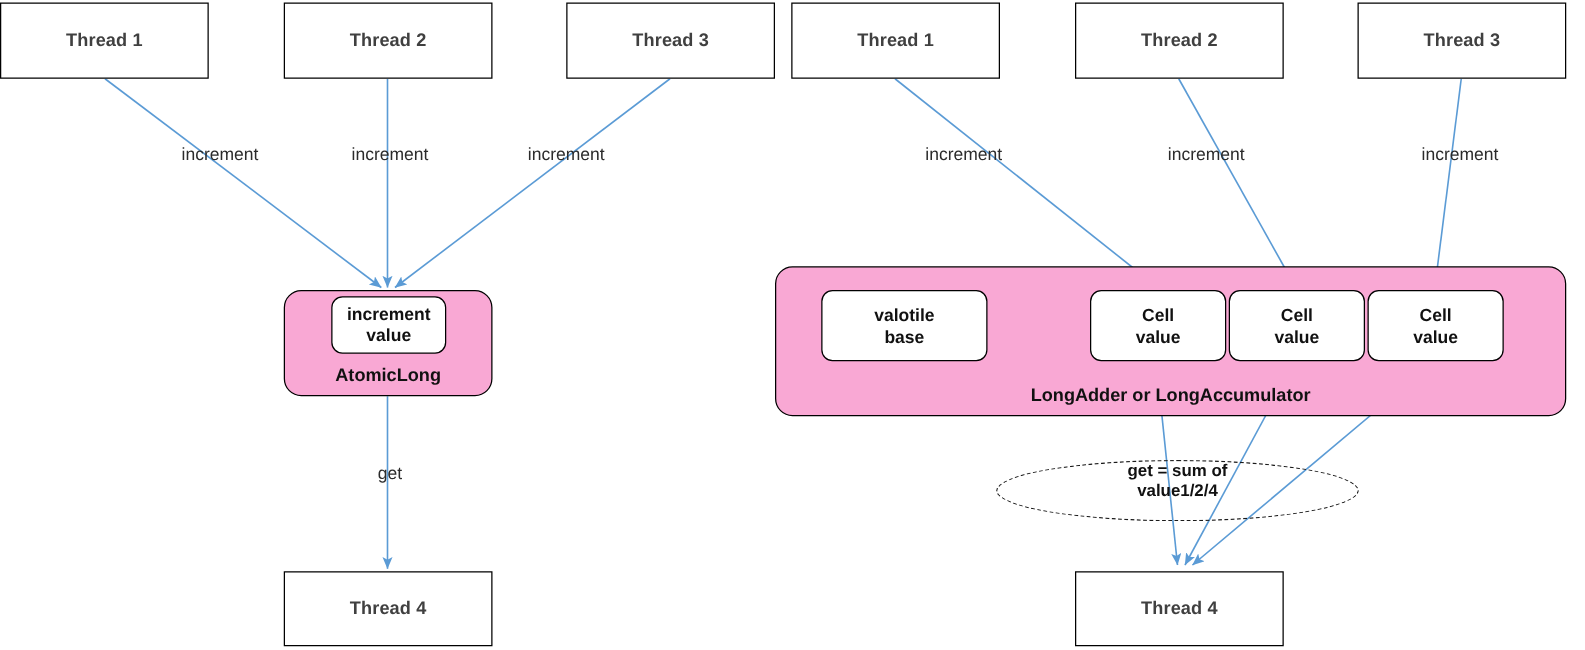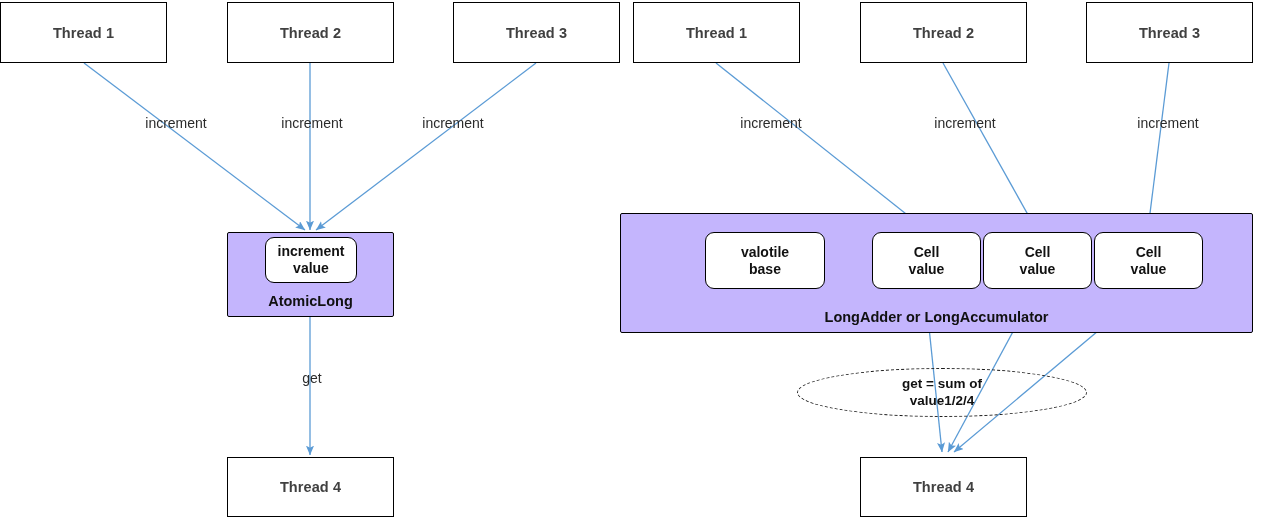--- a/index.html
+++ b/index.html
@@ -36,23 +36,23 @@
   }
   .thread-box {
     background: #ffffff;
     border: 1.6px solid #000000;
     font-weight: bold;
     font-size: 14.5px;
     color: #404040;
     letter-spacing: .1px;
   }
   .container-box {
-    background: #c4b5fd;
+    background: #f9a8d4;
     border: 1.4px solid #000000;
-    border-radius: 2px;
+    border-radius: 14px;
     align-items: flex-end;
     justify-content: center;
     padding-bottom: 7px;
     font-weight: bold;
     font-size: 14.5px;
     color: #111111;
   }
   .inner-box {
     background: #ffffff;
     border: 1.6px solid #000000;
@@ -71,21 +71,21 @@
     white-space: nowrap;
     text-align: center;
   }
   .ellipse-note {
     position: absolute;
     box-sizing: border-box;
     border: 1.5px dashed #1a1a1a;
     border-radius: 50%;
     background: transparent;
     display: flex;
-    align-items: center;
+    align-items: flex-start;
     justify-content: center;
     text-align: center;
     font-weight: bold;
     font-size: 13.5px;
     color: #111111;
     line-height: 1.2;
   }
   .ellipse-note span { display: block; }
 </style>
 </head>
@@ -162,21 +162,21 @@
   </div>
 
   <div class="edge-label" style="left:730px;  top:115px; width:82px;">increment</div>
   <div class="edge-label" style="left:924px;  top:115px; width:82px;">increment</div>
   <div class="edge-label" style="left:1127px; top:115px; width:82px;">increment</div>
 
   <div class="node container-box" style="left:620px; top:213px; width:633px; height:120px;">
     <span>LongAdder or LongAccumulator</span>
   </div>
 
-  <div class="node inner-box" style="left:657px; top:232px; width:120px; height:57px;margin-left:48px;">
+  <div class="node inner-box" style="left:657px; top:232px; width:133px; height:57px;">
     <span>valotile</span>
     <span>base</span>
   </div>
 
   <div class="node inner-box" style="left:872px; top:232px; width:109px; height:57px;">
     <span>Cell</span>
     <span>value</span>
   </div>
   <div class="node inner-box" style="left:983px; top:232px; width:109px; height:57px;">
     <span>Cell</span>

